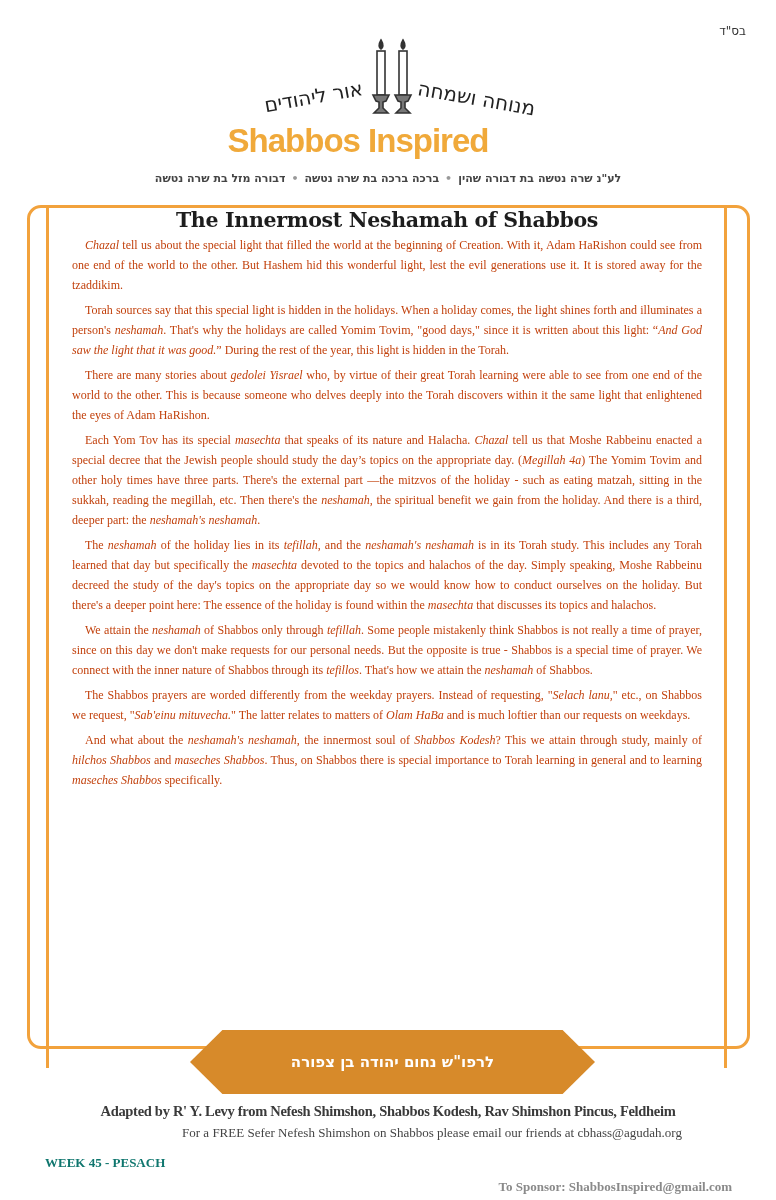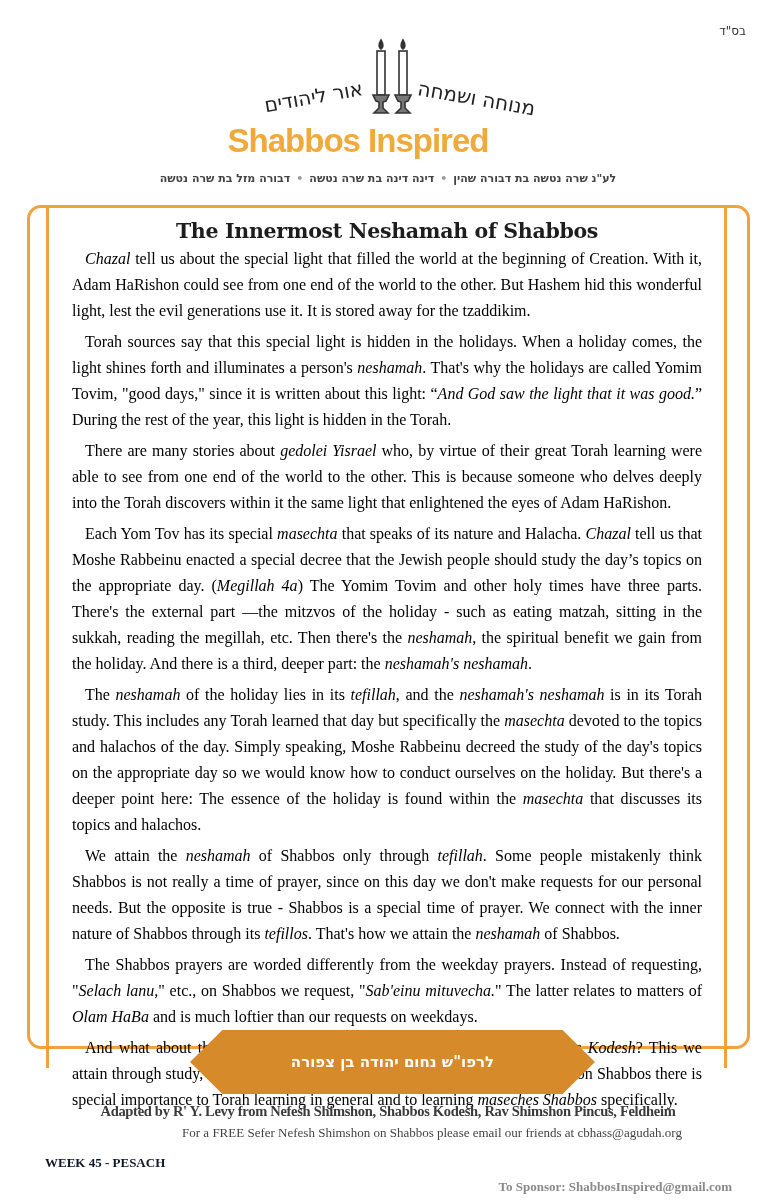--- a/index.html
+++ b/index.html
@@ -24,48 +24,48 @@
     font-family: "DejaVu Sans", sans-serif; font-weight: bold; font-size: 11px; color: #444;
   }
   .dedication span.sep { color: #999; padding: 0 6px; }
   .frame-v { position: absolute; width: 3px; background: #f2a23c; top: 208px; height: 860px; }
   .frame-v.left { left: 46px; }
   .frame-v.right { left: 724px; }
   .frame-box {
     position: absolute; left: 27px; top: 205px; width: 717px; height: 838px;
     border: 3px solid #f2a23c; border-radius: 14px; box-sizing: content-box;
   }
-  .article { position: absolute; left: 72px; top: 219px; width: 630px; }
+  .article { position: absolute; left: 72px; top: 208px; width: 630px; }
   .title {
     text-align: center; font-family: "DejaVu Serif", serif; font-weight: bold; font-size: 20.5px;
     margin: 0 0 3px 0; color: #1d1d1d; letter-spacing: -0.3px;
   }
   .para {
-    font-family: "Liberation Serif", serif; font-size: 16px; line-height: 26px; text-align: justify;
-    text-indent: 13px; margin: 0 0 5px 0; color: #000000;
+    font-family: "Liberation Serif", serif; font-size: 12px; line-height: 20px; text-align: justify;
+    text-indent: 13px; margin: 0 0 5px 0; color: #c2410c;
   }
   .para em { font-style: italic; }
   .banner {
     position: absolute; left: 190px; top: 1030px; width: 405px; height: 64px;
     background: #d78a2a;
     clip-path: polygon(8% 0, 92% 0, 100% 50%, 92% 100%, 8% 100%, 0 50%);
     display: flex; align-items: center; justify-content: center;
   }
   .banner span { color: #fff; font-family: "DejaVu Sans", sans-serif; font-weight: bold; font-size: 15px; direction: rtl; }
   .credit {
     position: absolute; top: 1103px; left: 0; width: 776px; text-align: center;
     font-family: "Liberation Serif", serif; font-weight: bold; font-size: 14.5px; color: #3a3a3a; letter-spacing: -0.3px;
   }
   .offer {
     position: absolute; top: 1125px; left: 0; width: 776px; text-align: center;
     font-family: "Liberation Serif", serif; font-size: 13px; color: #444; padding-left: 44px;
   }
   .week {
     position: absolute; top: 1155px; left: 45px; font-family: "Liberation Serif", serif; font-weight: bold;
-    font-size: 13px; color: #0f172a;
+    font-size: 13px; color: #0f766e;
   }
   .sponsor {
     position: absolute; top: 1179px; right: 44px; font-family: "Liberation Serif", serif; font-weight: bold;
     font-size: 13px; color: #8a8a8a;
   }
 </style>
 </head>
 <body>
 
 <div class="bsd">בס"ד</div>
@@ -80,21 +80,21 @@
     <rect x="10" y="13" width="8" height="44"></rect>
     <rect x="32" y="13" width="8" height="44"></rect>
     <path d="M6 57 L22 57 L19 63 L16 64 L16 70 L21 75 L7 75 L12 70 L12 64 L9 63 Z" fill="#777"></path>
     <path d="M28 57 L44 57 L41 63 L38 64 L38 70 L43 75 L29 75 L34 70 L34 64 L31 63 Z" fill="#777"></path>
   </g>
 </svg>
 
 <div class="brand">Shabbos Inspired</div>
 
 <div class="dedication">
-  <span>לע"נ שרה נטשה בת דבורה שהין</span><span class="sep">•</span><span>דינה דינה בת שרה נטשה</span><span class="sep">•</span><span>דבורה מזל בת שרה נטשה</span>
+  <span>לע"נ שרה נטשה בת דבורה שהין</span><span class="sep">•</span><span>ברכה ברכה בת שרה נטשה</span><span class="sep">•</span><span>דבורה מזל בת שרה נטשה</span>
 </div>
 
 <div class="frame-v left"></div>
 <div class="frame-v right"></div>
 <div class="frame-box"></div>
 
 <div class="article">
   <h1 class="title">The Innermost Neshamah of Shabbos</h1>
   <div id="paras">
       <p class="para"><em>Chazal</em> tell us about the special light that filled the world at the beginning of Creation.  With it, Adam HaRishon could see from one end of the world to the other. But Hashem hid this wonderful light, lest the evil generations use it. It is stored away for the tzaddikim.</p>

